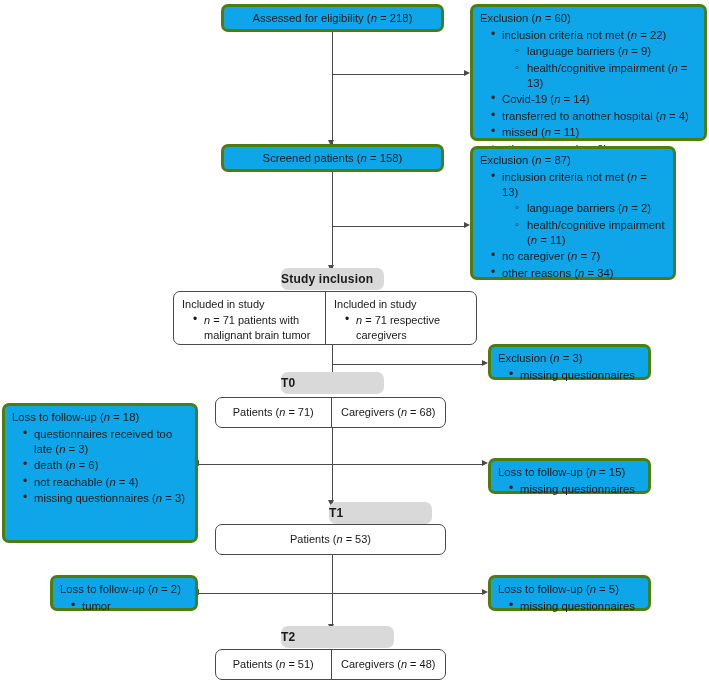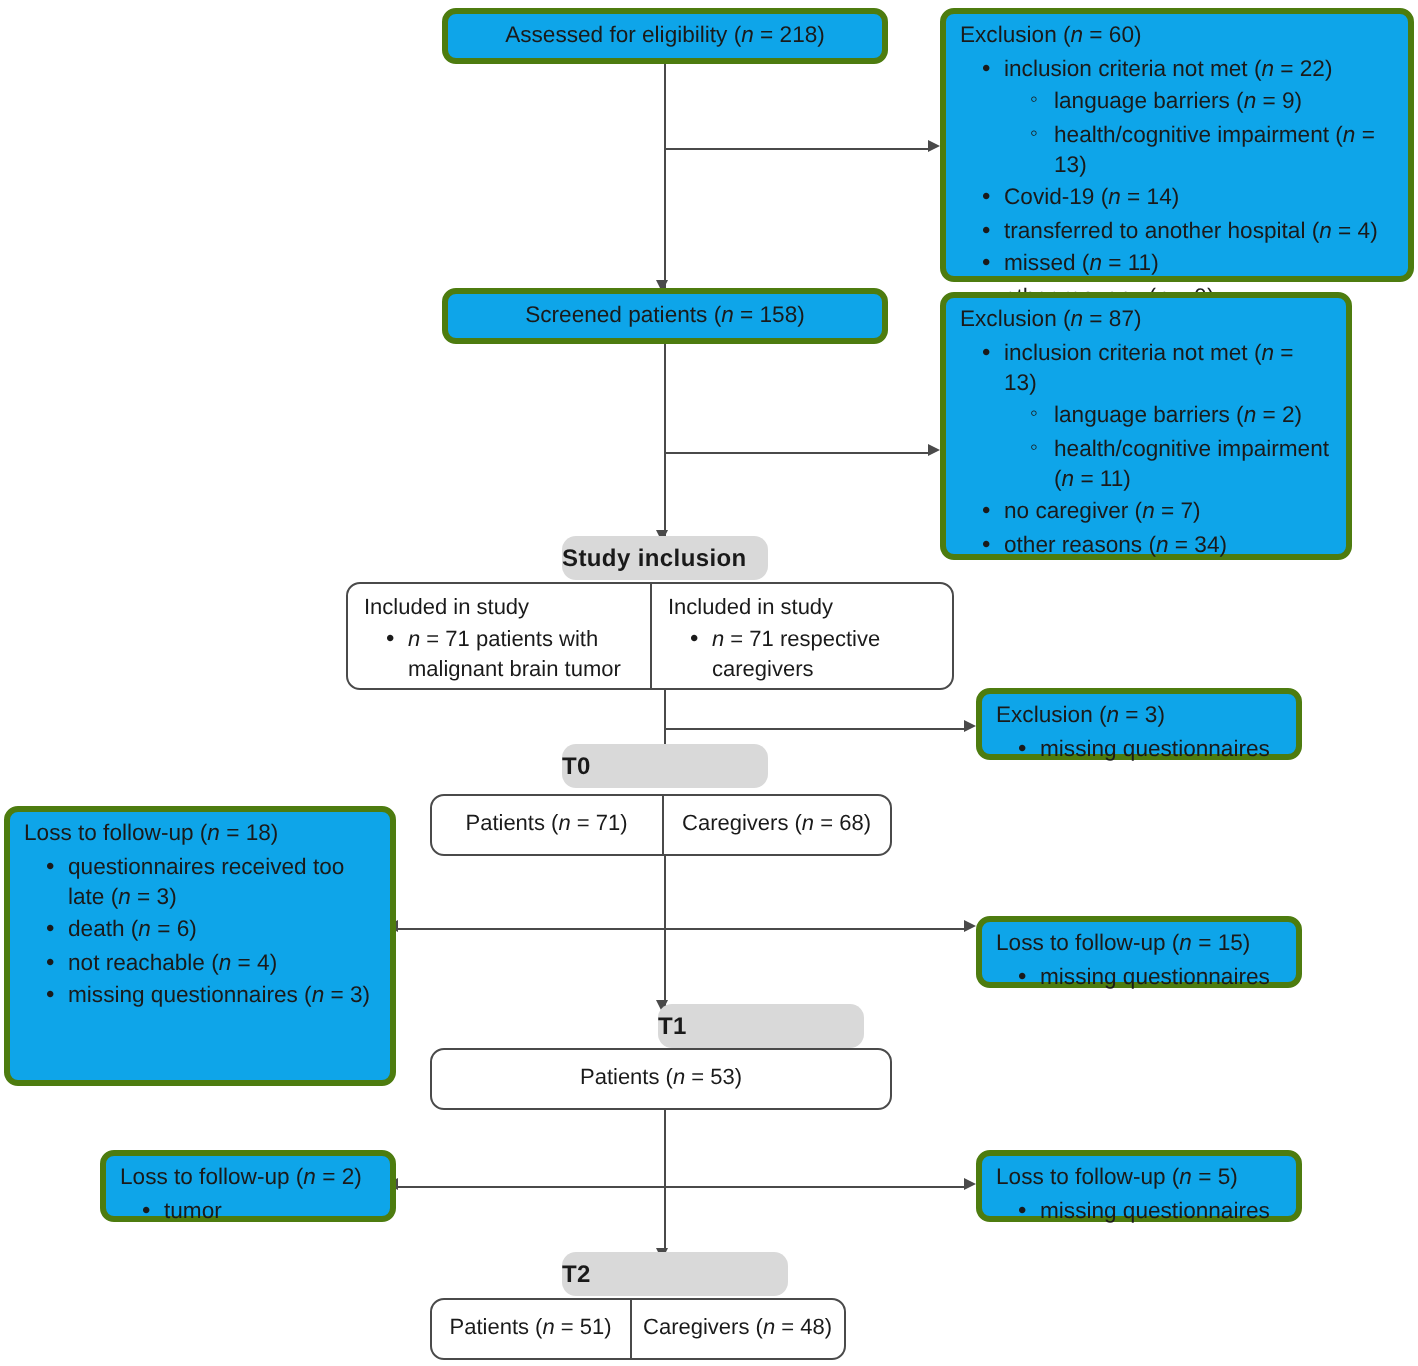--- a/index.html
+++ b/index.html
@@ -209,21 +209,21 @@
   <div class="split rowbox" style="left:215px;top:524px;width:231px;height:31px;">
     <div class="cell">
       <span>Patients (<i>n</i> = 53)</span>
     </div>
   </div>
 
   <div class="tp" style="left:281px;top:626px;width:113px;height:22px;">
     <span>T2</span>
   </div>
 
-  <div class="split rowbox" style="left:215px;top:649px;width:208px;height:31px;">
+  <div class="split rowbox" style="left:215px;top:649px;width:231px;height:31px;">
     <div class="cell">
       <span>Patients (<i>n</i> = 51)</span>
     </div>
     <div class="cell">
       <span>Caregivers (<i>n</i> = 48)</span>
     </div>
   </div>
 
   <div class="box" style="left:470px;top:4px;width:237px;height:137px;">
     <div><span>Exclusion (<i>n</i> = 60)</span></div>

